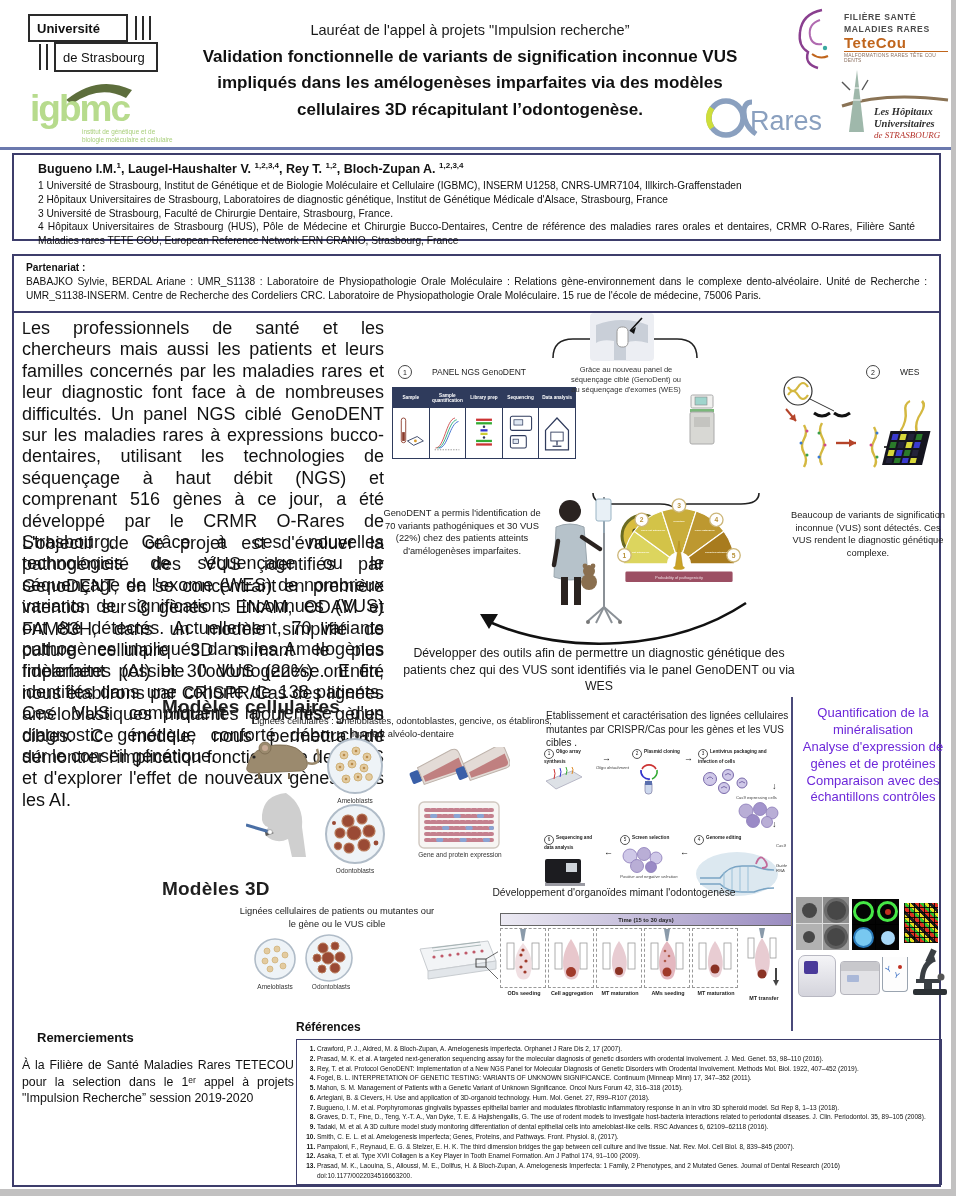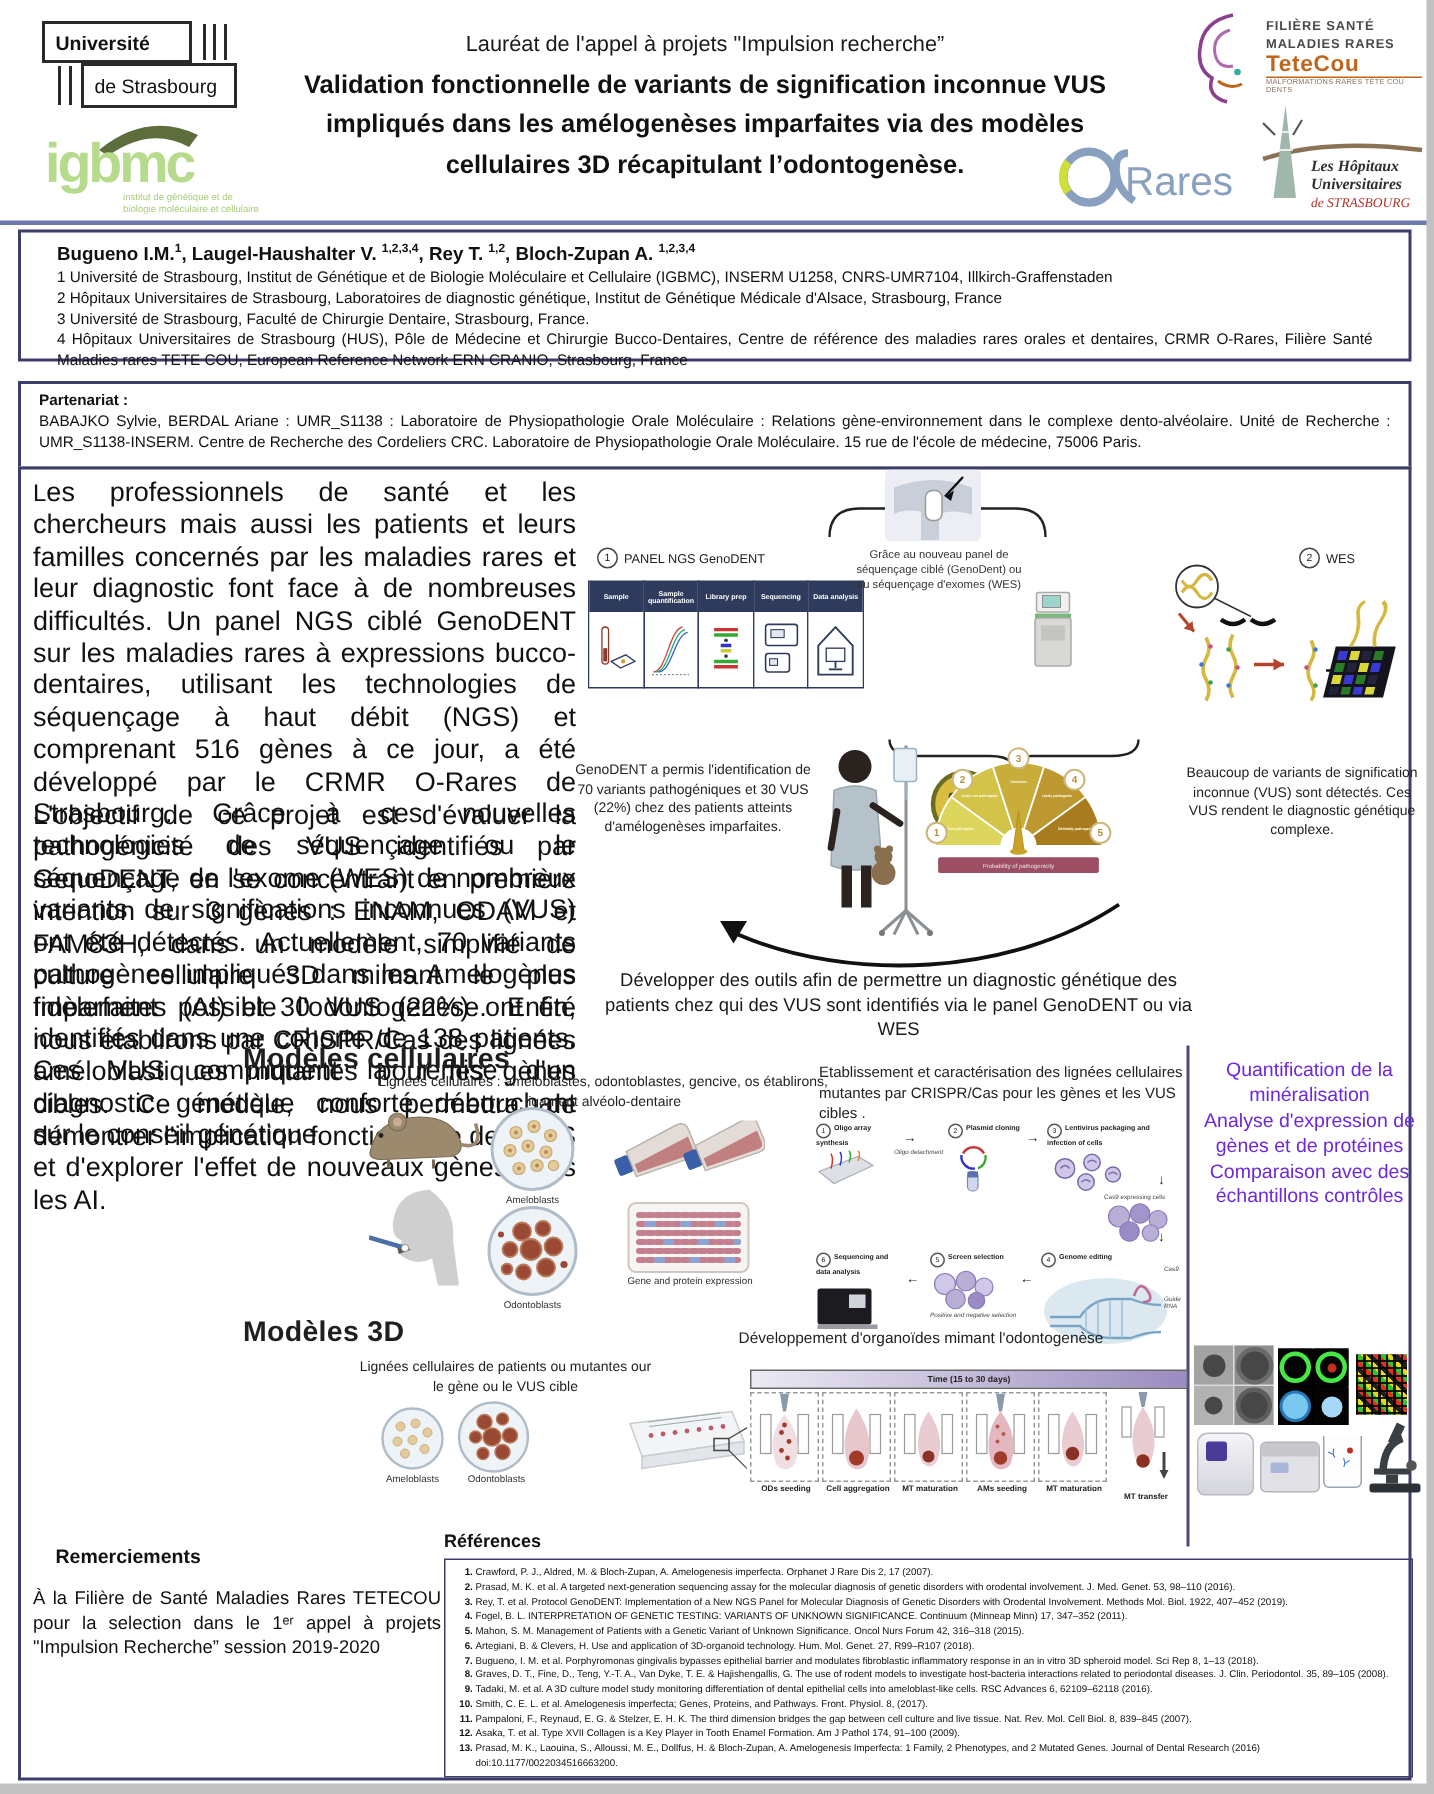--- a/index.html
+++ b/index.html
@@ -26,21 +26,21 @@
   
   .databox{position:absolute;border:2px solid #3d3d6b;background:#fff;box-sizing:border-box;}
   .authors-line{font-size:12.5px;font-weight:700;}
   .authors-line sup{font-size:8px;}
   .affil{font-size:10.2px;line-height:1.34;text-align:justify;}
   .partner{font-size:10.2px;line-height:1.35;text-align:justify;}
   .plabel{font-weight:700;}
   .bodytext{font-size:18px;line-height:1.19;text-align:justify;}
   .p1::first-letter{font-size:16px;}
   
-  .figlab{font-size:8.5px;color:#222;display:flex;align-items:center;gap:4px;text-align:center;}
+  .figlab{font-size:8.5px;color:#222;display:flex;align-items:center;gap:20px;text-align:center;}
   .circ-num{display:inline-flex;width:12px;height:12px;border:1px solid #444;border-radius:50%;align-items:center;justify-content:center;font-size:7px;flex:0 0 auto;}
   .smallcap{font-size:7.5px;color:#333;text-align:center;line-height:1.3;}
   .midcap{font-size:9.3px;color:#222;text-align:center;line-height:1.35;}
   .botcap{font-size:12.3px;color:#1a1a1a;text-align:center;line-height:1.35;}
   
   .wf{display:flex;}
   .wf-col{width:35.6px;display:flex;flex-direction:column;border:1px solid #2f3b5c;margin-left:-1px;}
   .wf-head{background:#2f3b5c;color:#fff;font-size:4.7px;font-weight:700;text-align:center;height:18px;display:flex;align-items:center;justify-content:center;line-height:1.15;padding:1px;}
   .wf-body{background:#fff;height:50px;display:flex;align-items:center;justify-content:center;}
   

